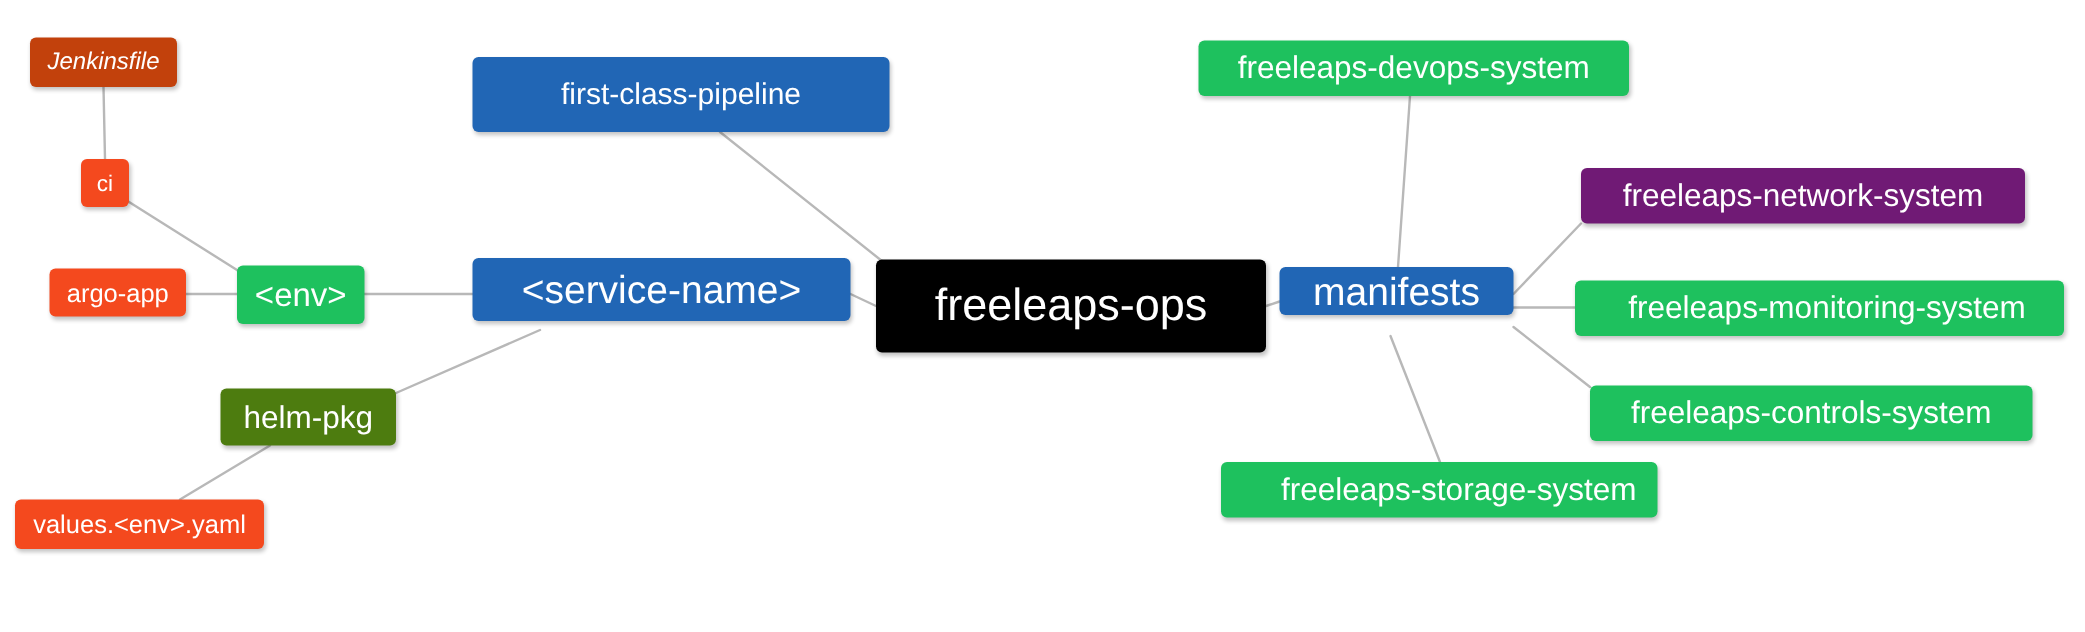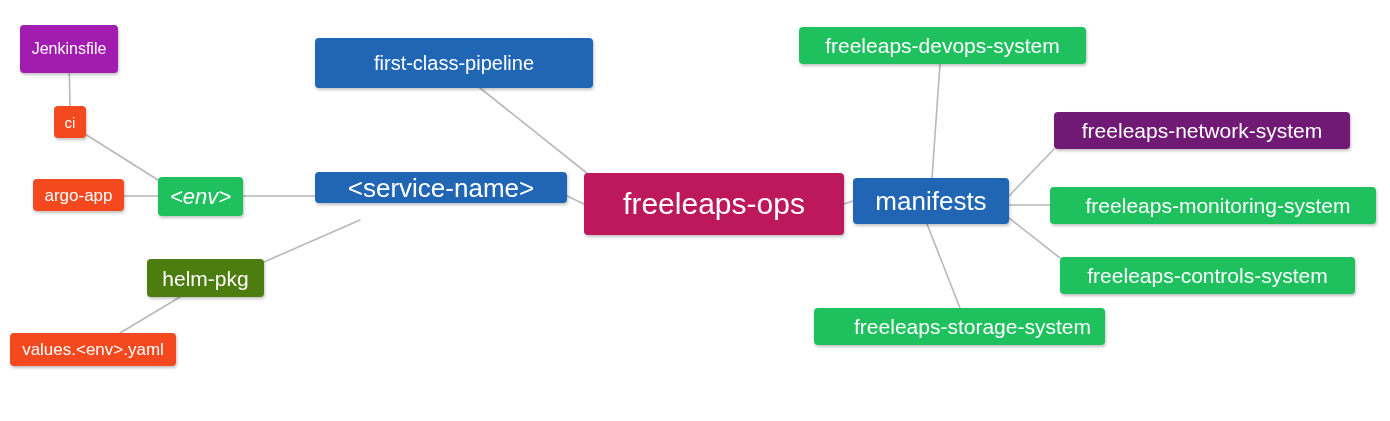--- a/index.html
+++ b/index.html
@@ -69,48 +69,48 @@
       <line x1="70" y1="106" x2="69" y2="58" stroke="#b8b8b8" stroke-width="1.6" stroke-linecap="round"></line>
       <line x1="180" y1="297" x2="120" y2="333" stroke="#b8b8b8" stroke-width="1.6" stroke-linecap="round"></line>
       <line x1="932" y1="178" x2="940" y2="64" stroke="#b8b8b8" stroke-width="1.6" stroke-linecap="round"></line>
       <line x1="1009" y1="196" x2="1054" y2="149" stroke="#b8b8b8" stroke-width="1.6" stroke-linecap="round"></line>
       <line x1="1009" y1="205" x2="1050" y2="205" stroke="#b8b8b8" stroke-width="1.6" stroke-linecap="round"></line>
       <line x1="1009" y1="218" x2="1060" y2="258" stroke="#b8b8b8" stroke-width="1.6" stroke-linecap="round"></line>
       <line x1="927" y1="224" x2="960" y2="308" stroke="#b8b8b8" stroke-width="1.6" stroke-linecap="round"></line>
     </svg>
 
   <div id="node-layer">
-      <div class="node c-dark" style="left: 584px; top: 173px; width: 260px; height: 62px; background: #be185d;">
+      <div class="node c-dark" style="left: 584px; top: 173px; width: 260px; height: 62px; background: #000000;">
         <span class="node-label" style="font-size: 30px;">freeleaps-ops</span>
       </div>
-      <div class="node c-blue" style="left: 315px; top: 172px; width: 252px; height: 31px; background: rgb(33, 102, 181);">
+      <div class="node c-blue" style="left: 315px; top: 172px; width: 252px; height: 42px; background: rgb(33, 102, 181);">
         <span class="node-label" style="font-size: 26px;">&lt;service-name&gt;</span>
       </div>
       <div class="node c-blue" style="left: 315px; top: 38px; width: 278px; height: 50px; background: rgb(33, 102, 181);">
         <span class="node-label" style="font-size: 20px;">first-class-pipeline</span>
       </div>
-      <div class="node c-blue" style="left: 853px; top: 178px; width: 156px; height: 46px; background: rgb(33, 102, 181);">
+      <div class="node c-blue" style="left: 853px; top: 178px; width: 156px; height: 32px; background: rgb(33, 102, 181);">
         <span class="node-label" style="font-size: 26px;">manifests</span>
       </div>
-      <div class="node c-green" style="left: 158px; top: 177px; width: 85px; height: 39px; background: rgb(30, 193, 94); font-style: italic;">
+      <div class="node c-green" style="left: 158px; top: 177px; width: 85px; height: 39px; background: rgb(30, 193, 94);">
         <span class="node-label" style="font-size: 22px;">&lt;env&gt;</span>
       </div>
       <div class="node c-green" style="left: 147px; top: 259px; width: 117px; height: 38px; background: #4d7c0f;">
         <span class="node-label" style="font-size: 21px;">helm-pkg</span>
       </div>
       <div class="node c-red" style="left: 54px; top: 106px; width: 32px; height: 32px; background: rgb(244, 73, 30);">
         <span class="node-label" style="font-size: 15px;">ci</span>
       </div>
       <div class="node c-red" style="left: 33px; top: 179px; width: 91px; height: 32px; background: rgb(244, 73, 30);">
         <span class="node-label" style="font-size: 17px;">argo-app</span>
       </div>
       <div class="node c-red" style="left: 10px; top: 333px; width: 166px; height: 33px; background: rgb(244, 73, 30);">
         <span class="node-label" style="font-size: 17px;">values.&lt;env&gt;.yaml</span>
       </div>
-      <div class="node c-orange" style="left: 20px; top: 25px; width: 98px; height: 48px; background: #a21caf;">
+      <div class="node c-orange" style="left: 20px; top: 25px; width: 98px; height: 33px; background: #c2410c; font-style: italic;">
         <span class="node-label" style="font-size: 16px;">Jenkinsfile</span>
       </div>
       <div class="node c-green" style="left: 799px; top: 27px; width: 287px; height: 37px; background: rgb(30, 193, 94);">
         <span class="node-label" style="font-size: 21px;">freeleaps-devops-system</span>
       </div>
       <div class="node c-green" style="left: 1054px; top: 112px; width: 296px; height: 37px; background: #701a75;">
         <span class="node-label" style="font-size: 21px;">freeleaps-network-system</span>
       </div>
       <div class="node c-green" style="left: 1050px; top: 187px; width: 326px; height: 37px; background: rgb(30, 193, 94); padding-left: 20px;">
         <span class="node-label" style="font-size: 21px;">freeleaps-monitoring-system</span>

